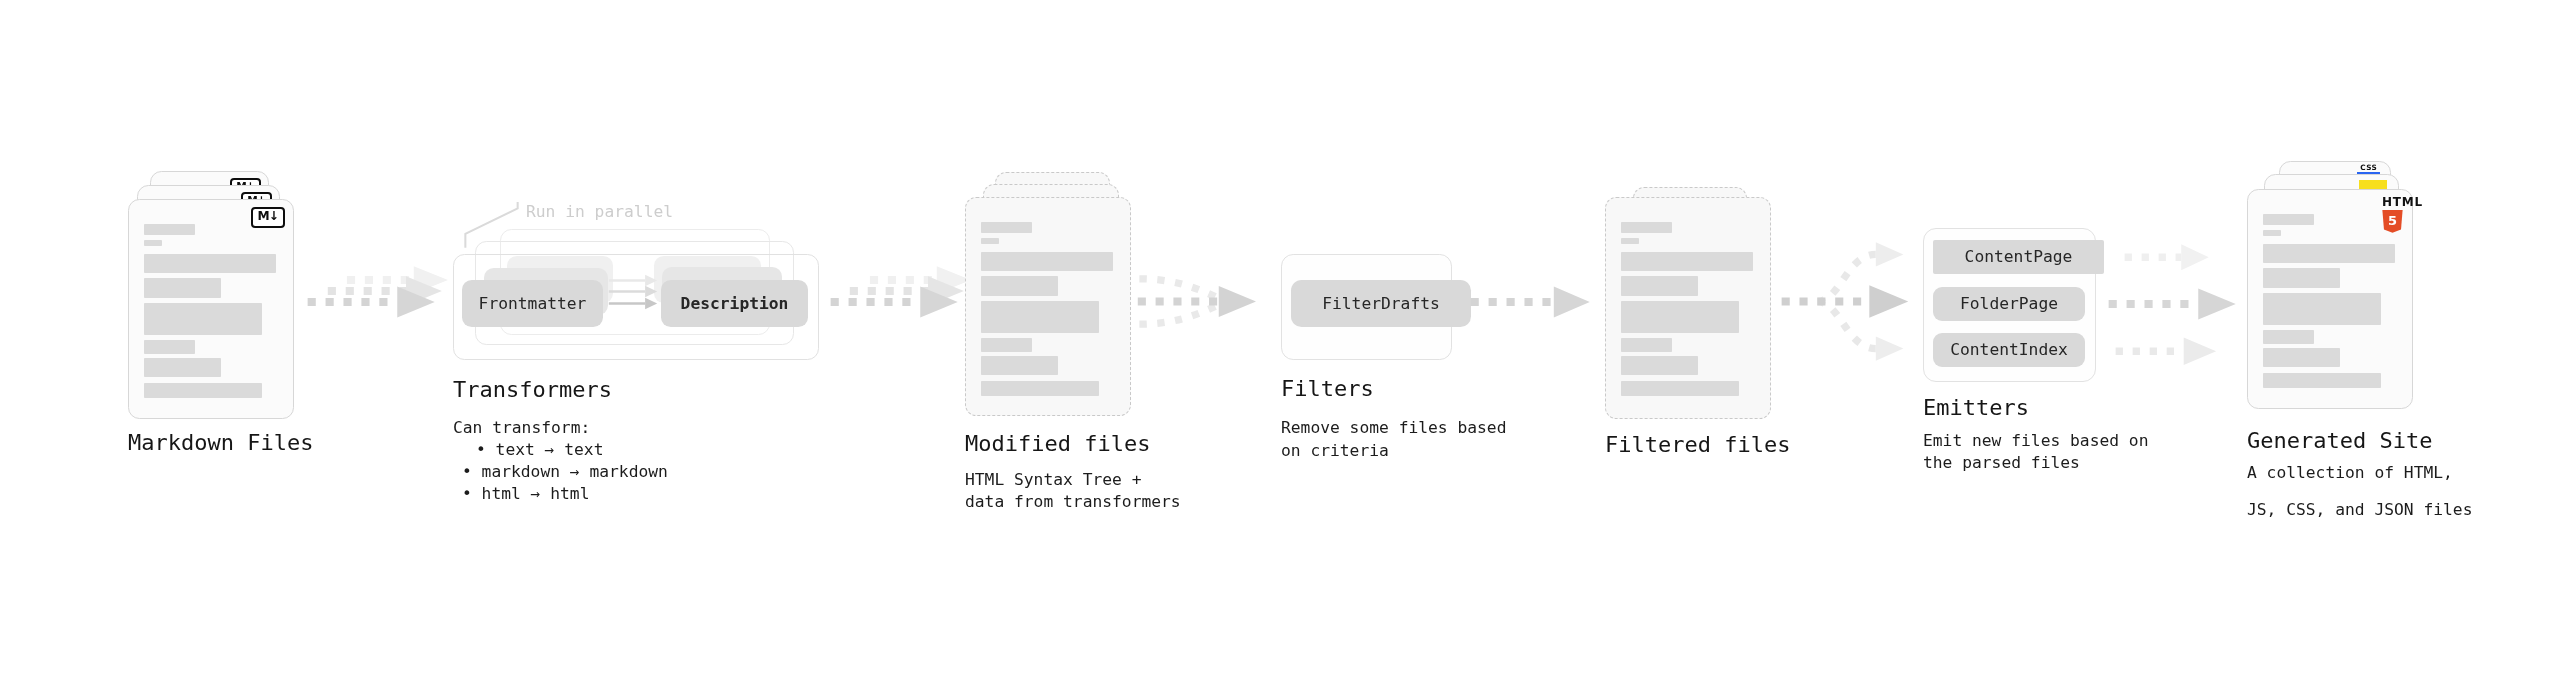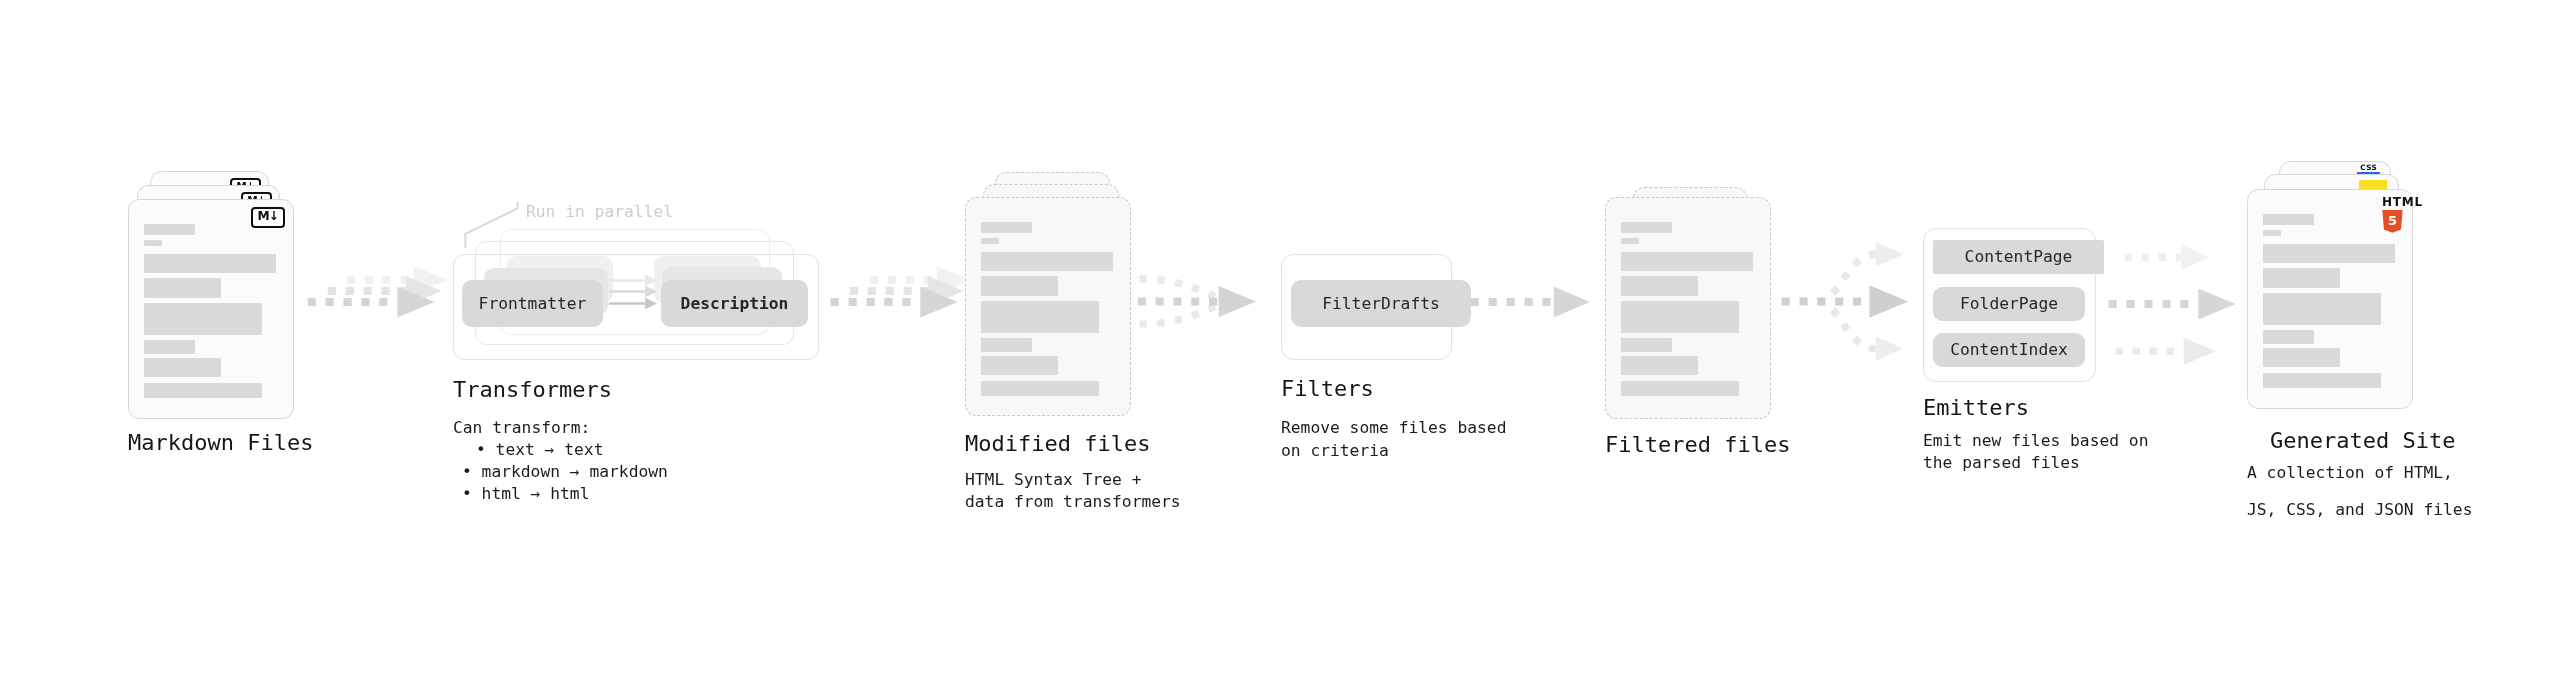--- a/index.html
+++ b/index.html
@@ -235,18 +235,18 @@
     </div>
     <div class="bar b1"></div>
     <div class="bar b2"></div>
     <div class="bar b3"></div>
     <div class="bar b4"></div>
     <div class="bar b5"></div>
     <div class="bar b6"></div>
     <div class="bar b7"></div>
     <div class="bar b8"></div>
   </div>
-  <div class="node-title" style="left:2247px;top:428px;margin-left:23px;">Generated Site</div>
+  <div class="node-title" style="left:2247px;top:428px;">Generated Site</div>
   <div class="node-desc" style="left:2247px;top:461px;">A collection of HTML,</div>
   <div class="node-desc" style="left:2247px;top:498px;">JS, CSS, and JSON files</div>
 
 </div>
 
 
 </body></html>

